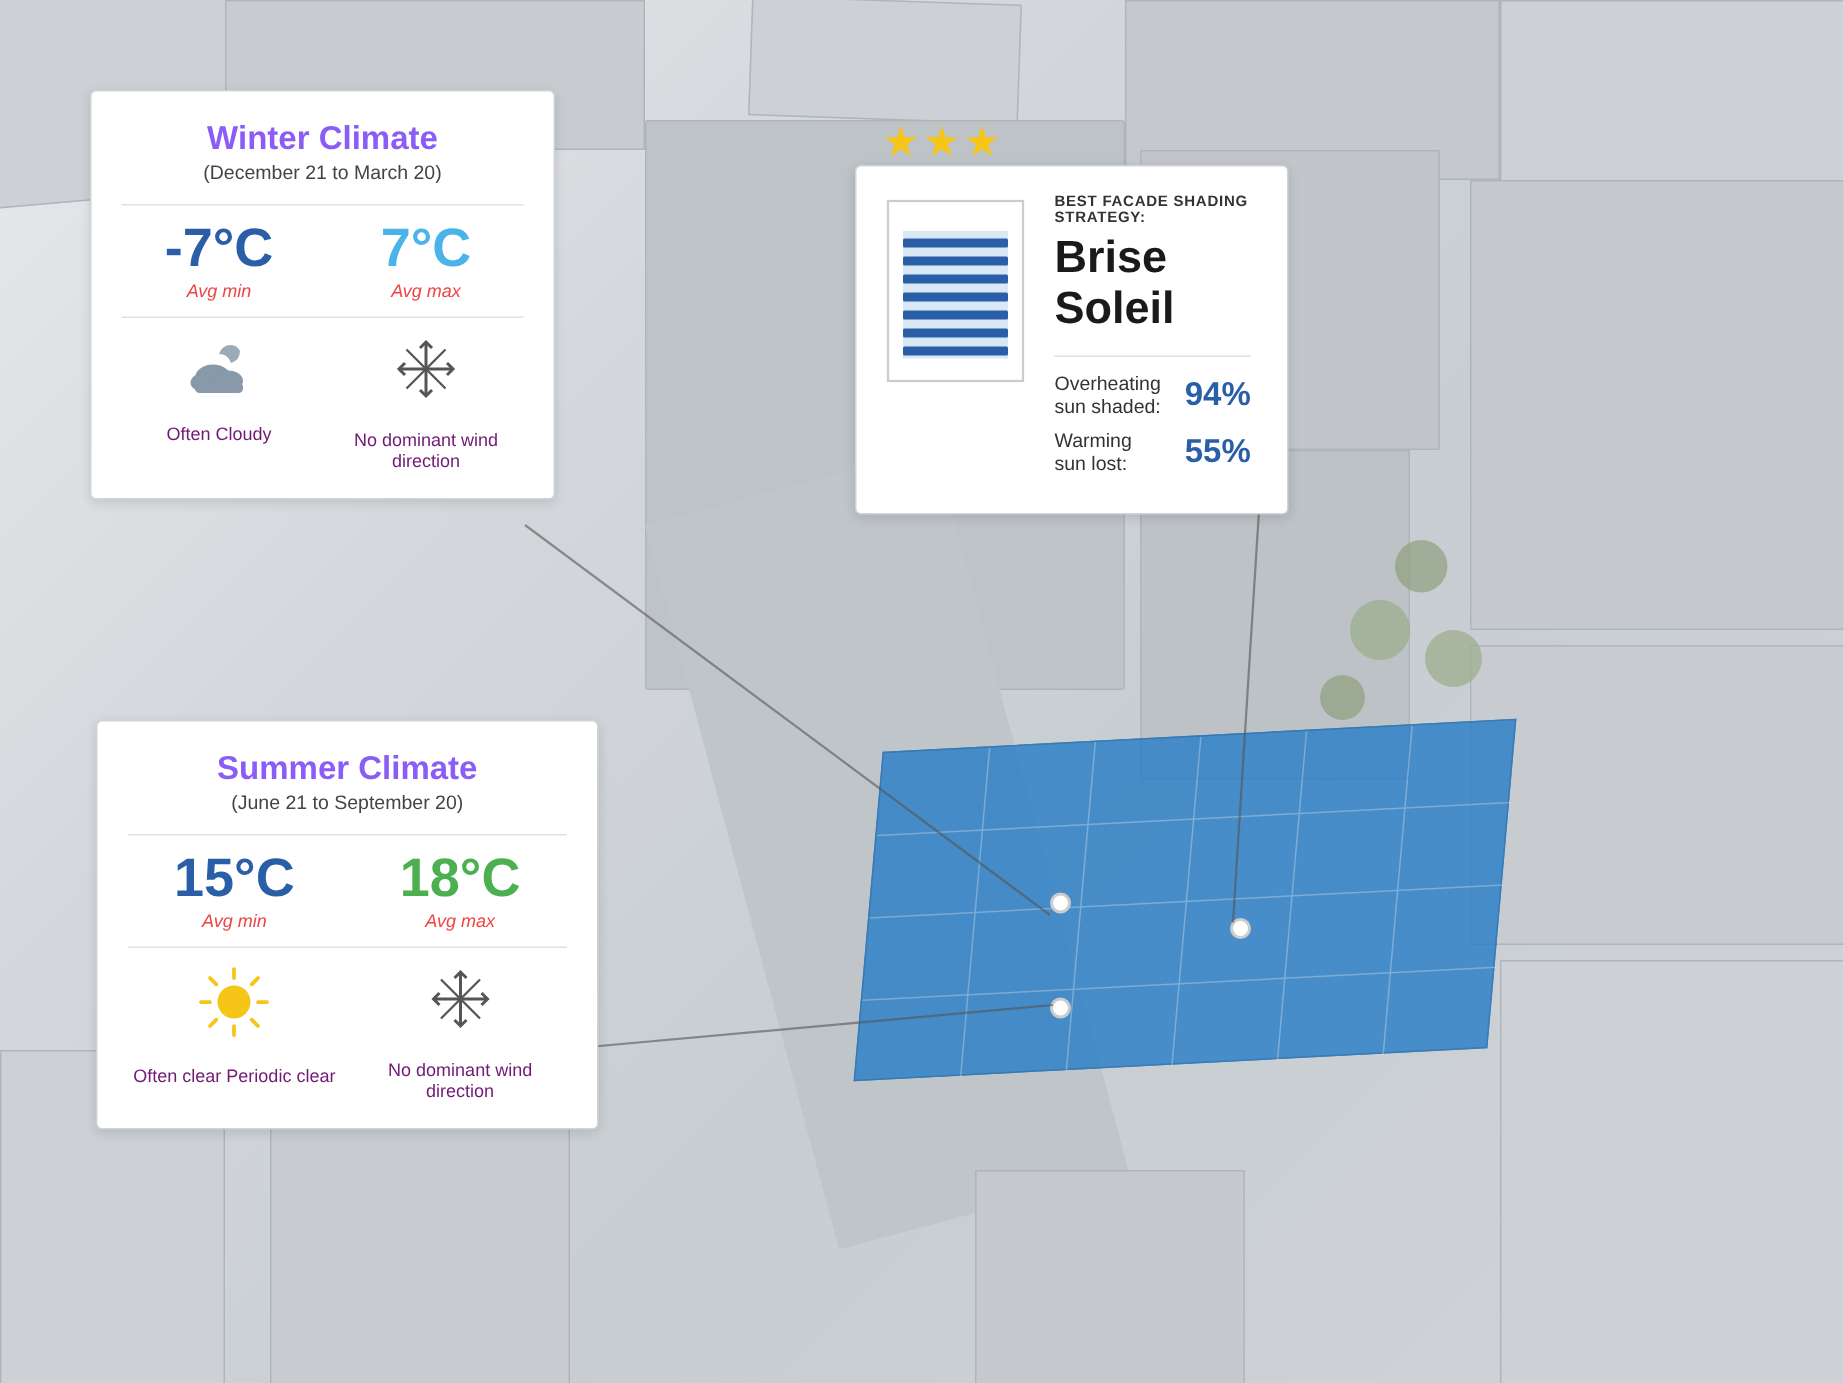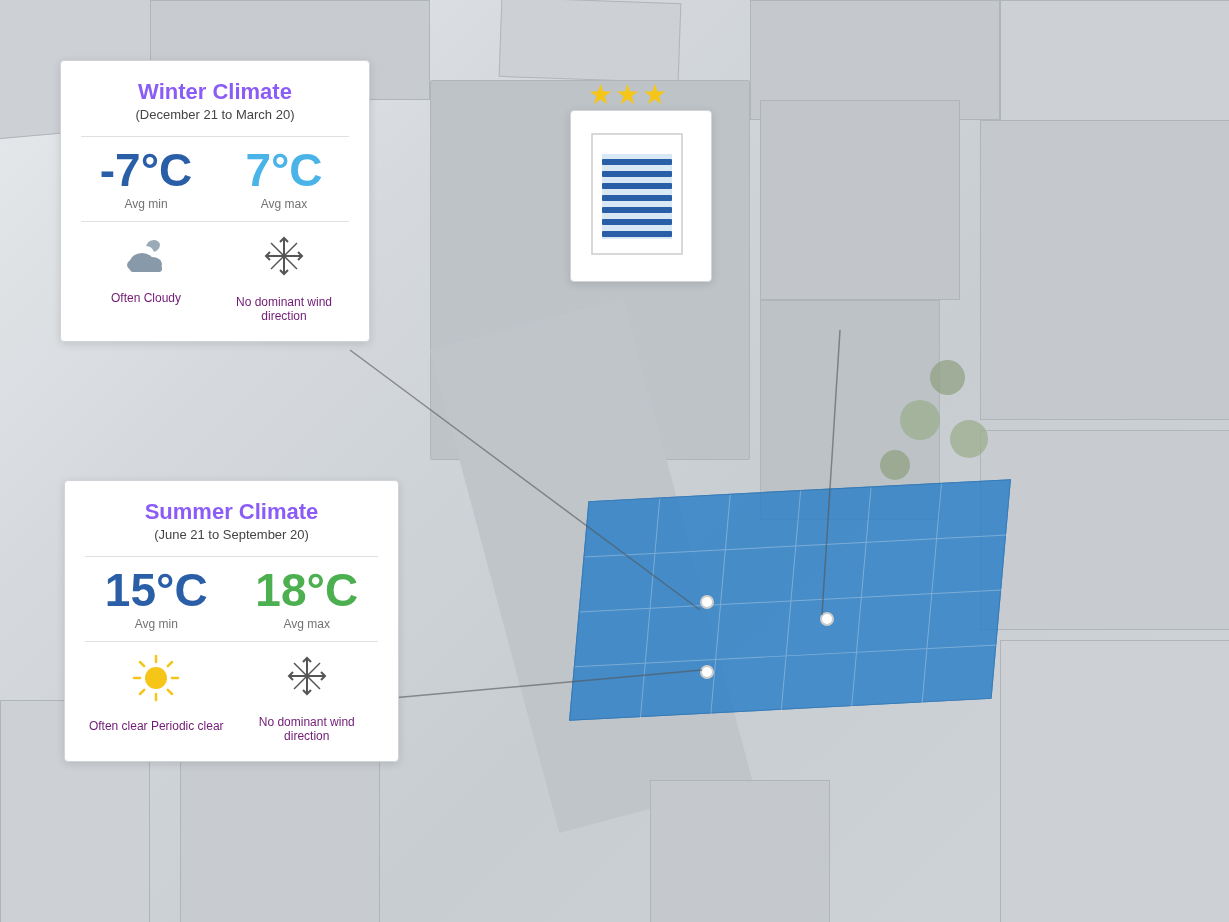--- a/index.html
+++ b/index.html
@@ -61,29 +61,30 @@
     }
 
     .card-cell {
       display: flex;
       flex-direction: column;
       align-items: center;
       text-align: center;
     }
 
     .temp-value {
-      font-size: 46px;
+      font-size: 36px;
       font-weight: 700;
       line-height: 1;
     }
 
     .temp-label {
       font-size: 12px;
-      color: #737373;
+      color: #ef4444;
       margin-top: 4px;
+      font-style: italic;
     }
 
     .icon-area {
       font-size: 44px;
       line-height: 1;
       margin-bottom: 4px;
     }
 
     .cell-label {
       font-size: 12px;
@@ -369,14 +370,27 @@
         <rect x="15" y="30" width="70" height="6" fill="#2a5fa8" rx="1"></rect>
         <rect x="15" y="42" width="70" height="6" fill="#2a5fa8" rx="1"></rect>
         <rect x="15" y="54" width="70" height="6" fill="#2a5fa8" rx="1"></rect>
         <rect x="15" y="66" width="70" height="6" fill="#2a5fa8" rx="1"></rect>
         <rect x="15" y="78" width="70" height="6" fill="#2a5fa8" rx="1"></rect>
         <rect x="15" y="90" width="70" height="6" fill="#2a5fa8" rx="1"></rect>
         <rect x="15" y="102" width="70" height="6" fill="#2a5fa8" rx="1"></rect>
       </svg>
     </div>
 
+    <div class="facade-info">
+      <div class="facade-label">BEST FACADE SHADING STRATEGY:</div>
+      <div class="facade-title">Brise Soleil</div>
+      <div class="divider"></div>
+      <div class="facade-row">
+        <span class="facade-row-label">Overheating sun shaded:</span>
+        <span class="facade-row-value">94%</span>
+      </div>
+      <div class="facade-row">
+        <span class="facade-row-label">Warming sun lost:</span>
+        <span class="facade-row-value">55%</span>
+      </div>
+    </div>
   </div>
 </div>
 
 </body></html>

